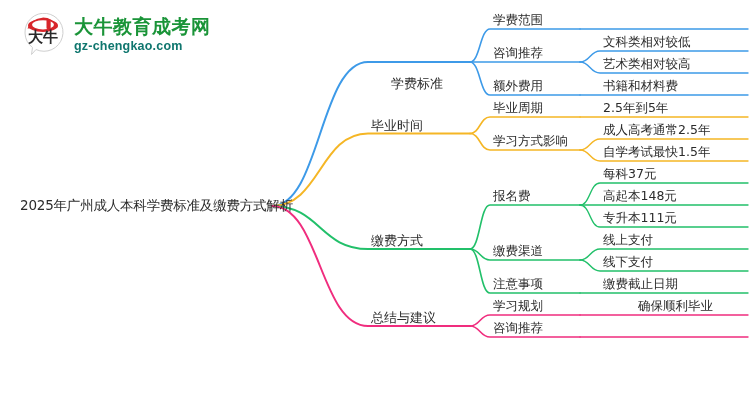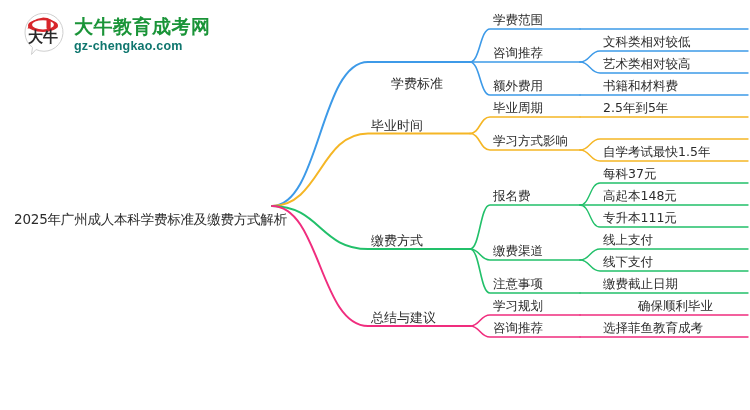--- a/index.html
+++ b/index.html
@@ -132,43 +132,43 @@
       <path d="M 470 249 C 480 249, 480 293, 490 293 L 580 293" fill="none" stroke="#22c06a" stroke-width="1.6" stroke-linecap="round"></path>
       <path d="M 580 293 C 590 293, 590 293, 600 293 L 748 293" fill="none" stroke="#22c06a" stroke-width="1.4" stroke-linecap="round"></path>
       <path d="M 272 206 C 320 206, 320 326, 368 326 L 470 326" fill="none" stroke="#f02d7e" stroke-width="2" stroke-linecap="round"></path>
       <path d="M 470 326 C 480 326, 480 315, 490 315 L 580 315" fill="none" stroke="#f02d7e" stroke-width="1.6" stroke-linecap="round"></path>
       <path d="M 580 315 C 590 315, 590 315, 600 315 L 748 315" fill="none" stroke="#f02d7e" stroke-width="1.4" stroke-linecap="round"></path>
       <path d="M 470 326 C 480 326, 480 337, 490 337 L 580 337" fill="none" stroke="#f02d7e" stroke-width="1.6" stroke-linecap="round"></path>
       <path d="M 580 337 C 590 337, 590 337, 600 337 L 748 337" fill="none" stroke="#f02d7e" stroke-width="1.4" stroke-linecap="round"></path>
     </svg>
 
   <div class="svg-layer" id="nodes">
-      <div class="node node-root" style="left: 14px; top: 199px; margin-top: 14px;">2025年广州成人本科学费标准及缴费方式解析</div>
+      <div class="node node-root" style="left: 20px; top: 199px;">2025年广州成人本科学费标准及缴费方式解析</div>
       <div class="node node-l1" style="left: 391px; top: 47px; margin-top: 30px;">学费标准</div>
       <div class="node node-l2" style="left: 493px; top: 14px;">学费范围</div>
       <div class="node node-l2" style="left: 493px; top: 47px;">咨询推荐</div>
       <div class="node node-l3" style="left: 603px; top: 36px;">文科类相对较低</div>
       <div class="node node-l3" style="left: 603px; top: 58px;">艺术类相对较高</div>
       <div class="node node-l2" style="left: 493px; top: 80px;">额外费用</div>
       <div class="node node-l3" style="left: 603px; top: 80px;">书籍和材料费</div>
       <div class="node node-l1" style="left: 371px; top: 118.5px;">毕业时间</div>
       <div class="node node-l2" style="left: 493px; top: 102px;">毕业周期</div>
       <div class="node node-l3" style="left: 603px; top: 102px;">2.5年到5年</div>
       <div class="node node-l2" style="left: 493px; top: 135px;">学习方式影响</div>
+      <div class="node node-l3" style="left: 603px; top: 124px;">成人高考通常2.5年</div>
       <div class="node node-l3" style="left: 603px; top: 146px;">自学考试最快1.5年</div>
       <div class="node node-l1" style="left: 371px; top: 234px;">缴费方式</div>
       <div class="node node-l2" style="left: 493px; top: 190px;">报名费</div>
       <div class="node node-l3" style="left: 603px; top: 168px;">每科37元</div>
       <div class="node node-l3" style="left: 603px; top: 190px;">高起本148元</div>
       <div class="node node-l3" style="left: 603px; top: 212px;">专升本111元</div>
       <div class="node node-l2" style="left: 493px; top: 245px;">缴费渠道</div>
       <div class="node node-l3" style="left: 603px; top: 234px;">线上支付</div>
       <div class="node node-l3" style="left: 603px; top: 256px;">线下支付</div>
       <div class="node node-l2" style="left: 493px; top: 278px;">注意事项</div>
       <div class="node node-l3" style="left: 603px; top: 278px;">缴费截止日期</div>
       <div class="node node-l1" style="left: 371px; top: 311px;">总结与建议</div>
       <div class="node node-l2" style="left: 493px; top: 300px;">学习规划</div>
       <div class="node node-l3" style="left: 638px; top: 300px;">确保顺利毕业</div>
       <div class="node node-l2" style="left: 493px; top: 322px;">咨询推荐</div>
-      <div class="node node-l3" style="left: 603px; top: 322px;">选择菲鱼教育成考</div>
     </div>
 
 </div>
 
 </body></html>

